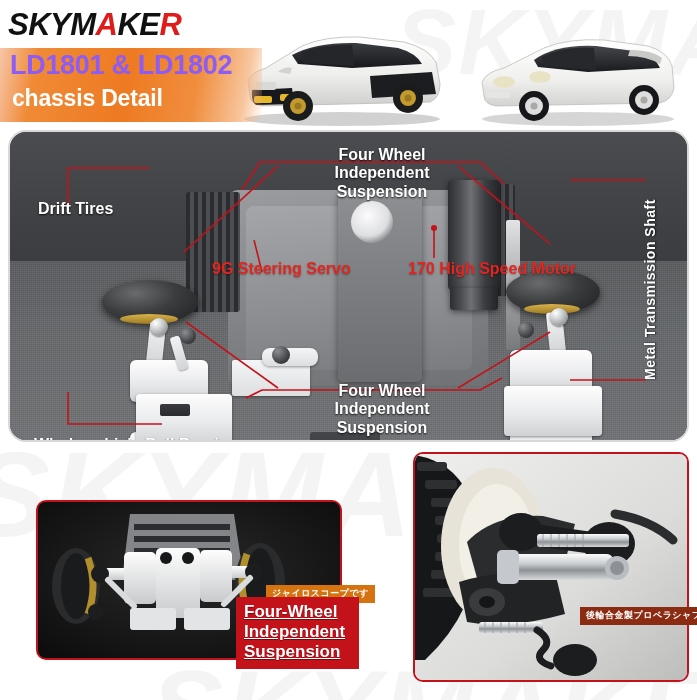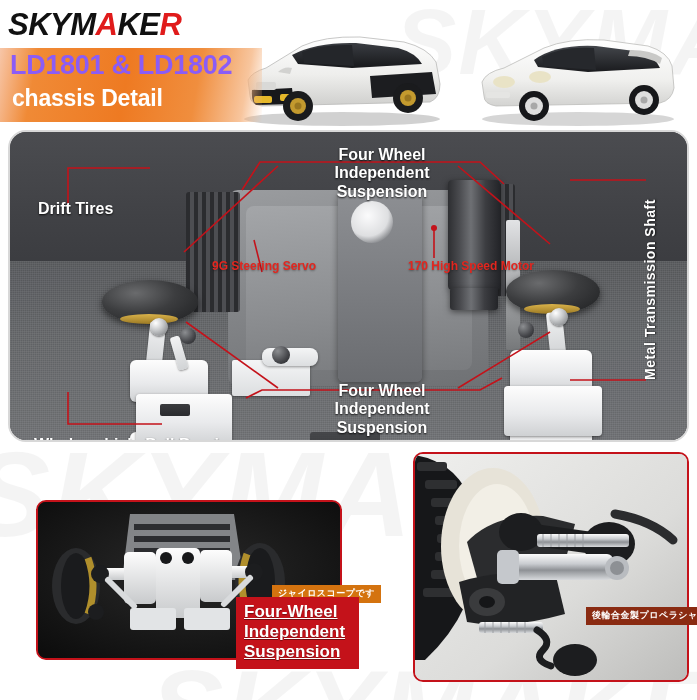--- a/index.html
+++ b/index.html
@@ -181,21 +181,21 @@
     font-size: 16px;
     line-height: 1.15;
     text-shadow: 0 1px 2px rgba(0,0,0,0.85);
     white-space: nowrap;
     z-index: 28;
   }
   .callout.center { text-align: center; }
   .callout.red-txt {
     color: #e2261f;
     text-shadow: 0 1px 2px rgba(0,0,0,0.35);
-    font-size: 12px;
+    font-size: 16px;
   }
   .callout.vertical {
     writing-mode: vertical-rl;
     text-orientation: mixed;
     transform: rotate(180deg);
     font-size: 14px;
     letter-spacing: 0.5px;
   }
 
   .leader { position: absolute; z-index: 27; pointer-events: none; }
@@ -217,21 +217,20 @@
   .jp-tag {
     position: absolute;
     background: #d4730f;
     color: #ffffff;
     font-size: 9px;
     font-weight: 600;
     padding: 2px 6px 3px 6px;
     letter-spacing: 0.5px;
     white-space: nowrap;
     z-index: 33;
-    margin-left: 6px;
   }
   .red-label {
     position: absolute;
     background: #c4121a;
     color: #ffffff;
     font-weight: 800;
     font-size: 17px;
     line-height: 1.18;
     padding: 5px 14px 7px 8px;
     white-space: pre-line;

